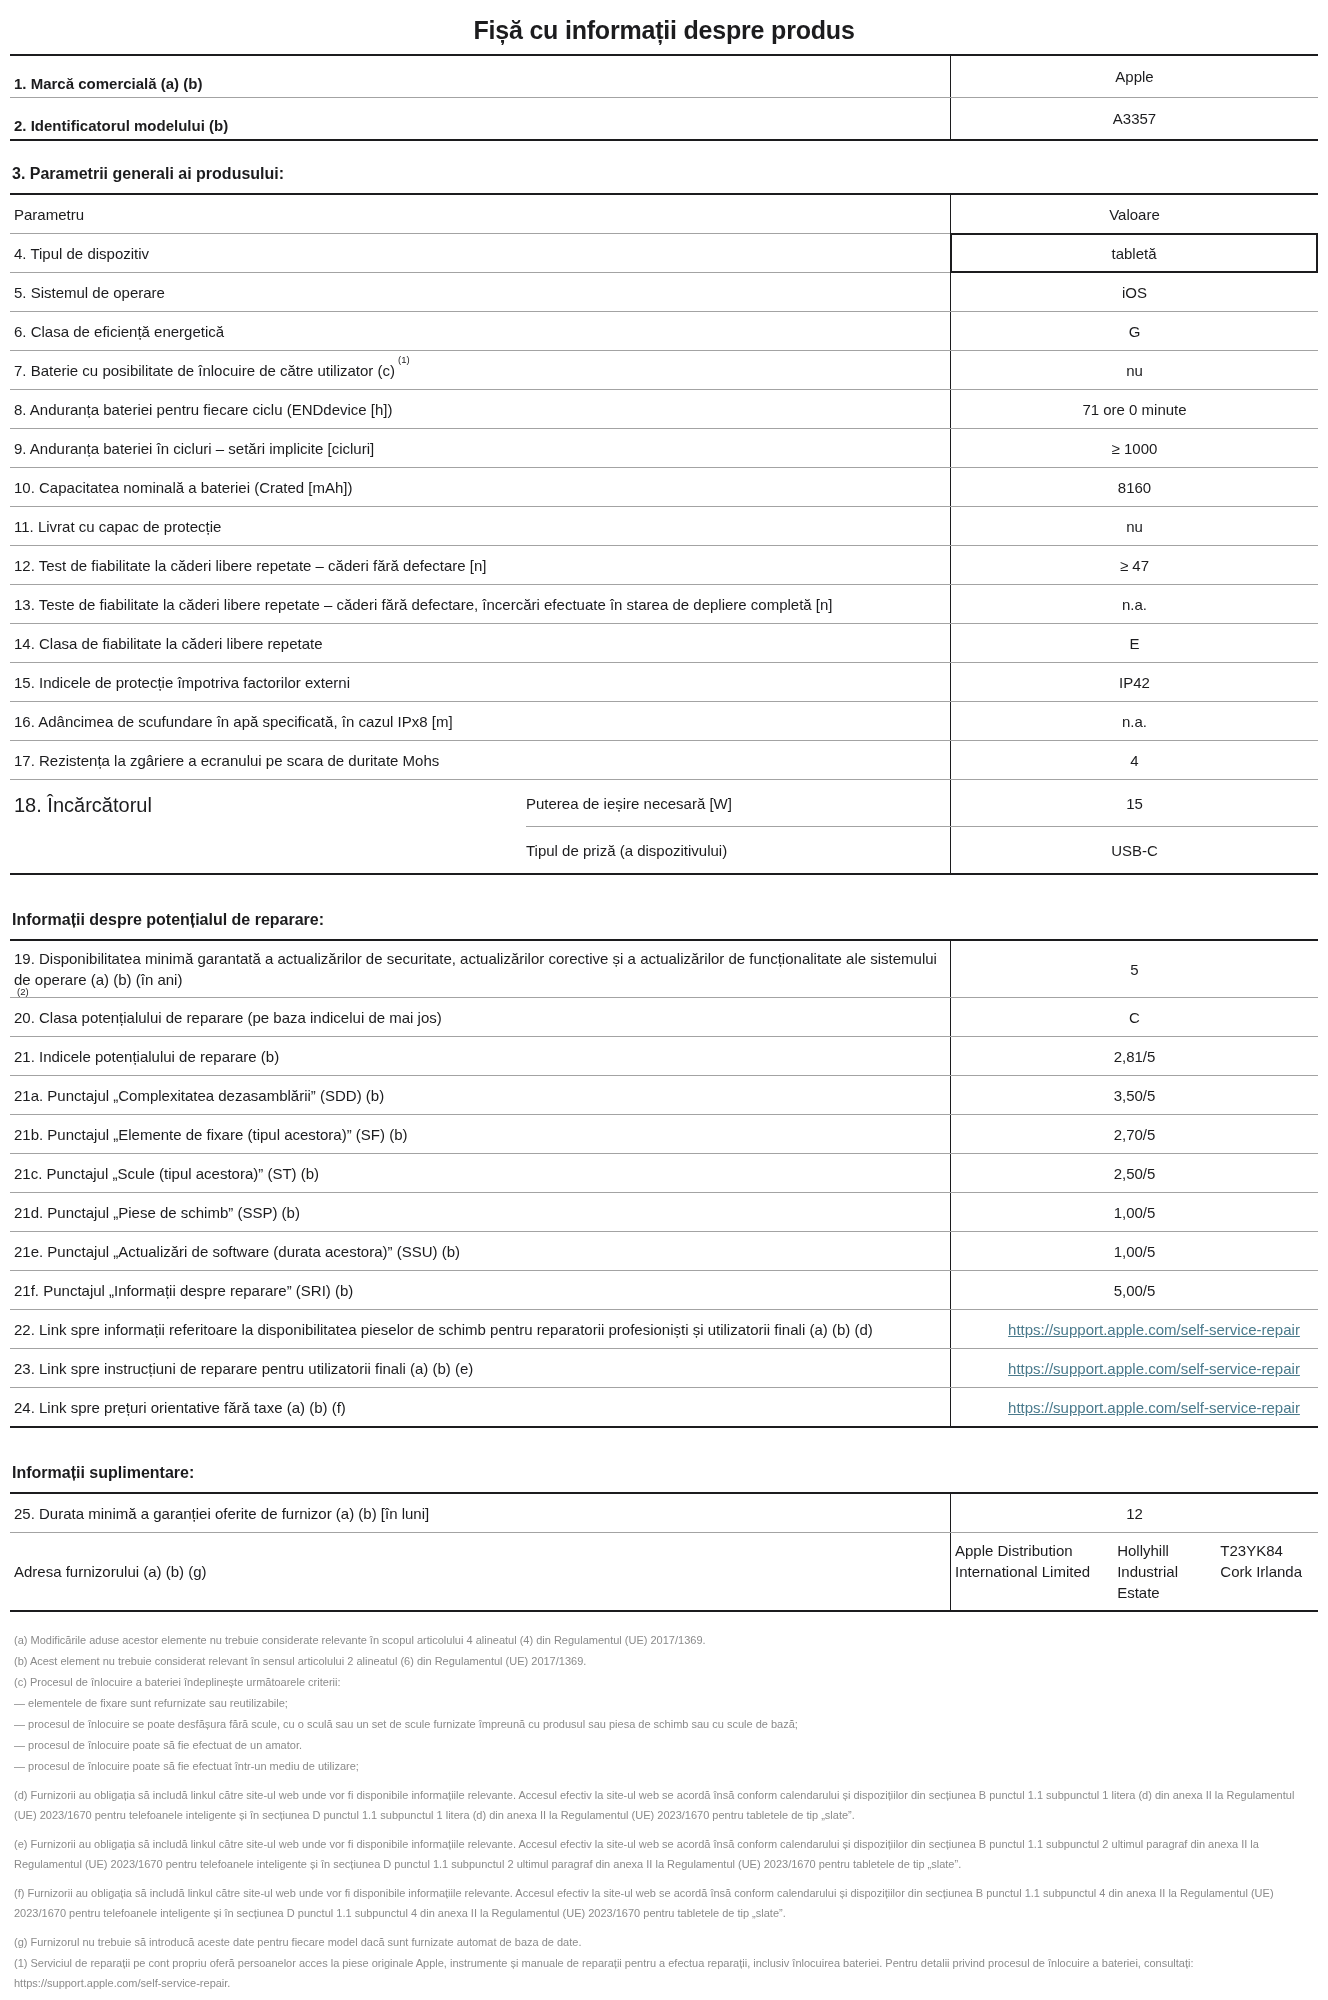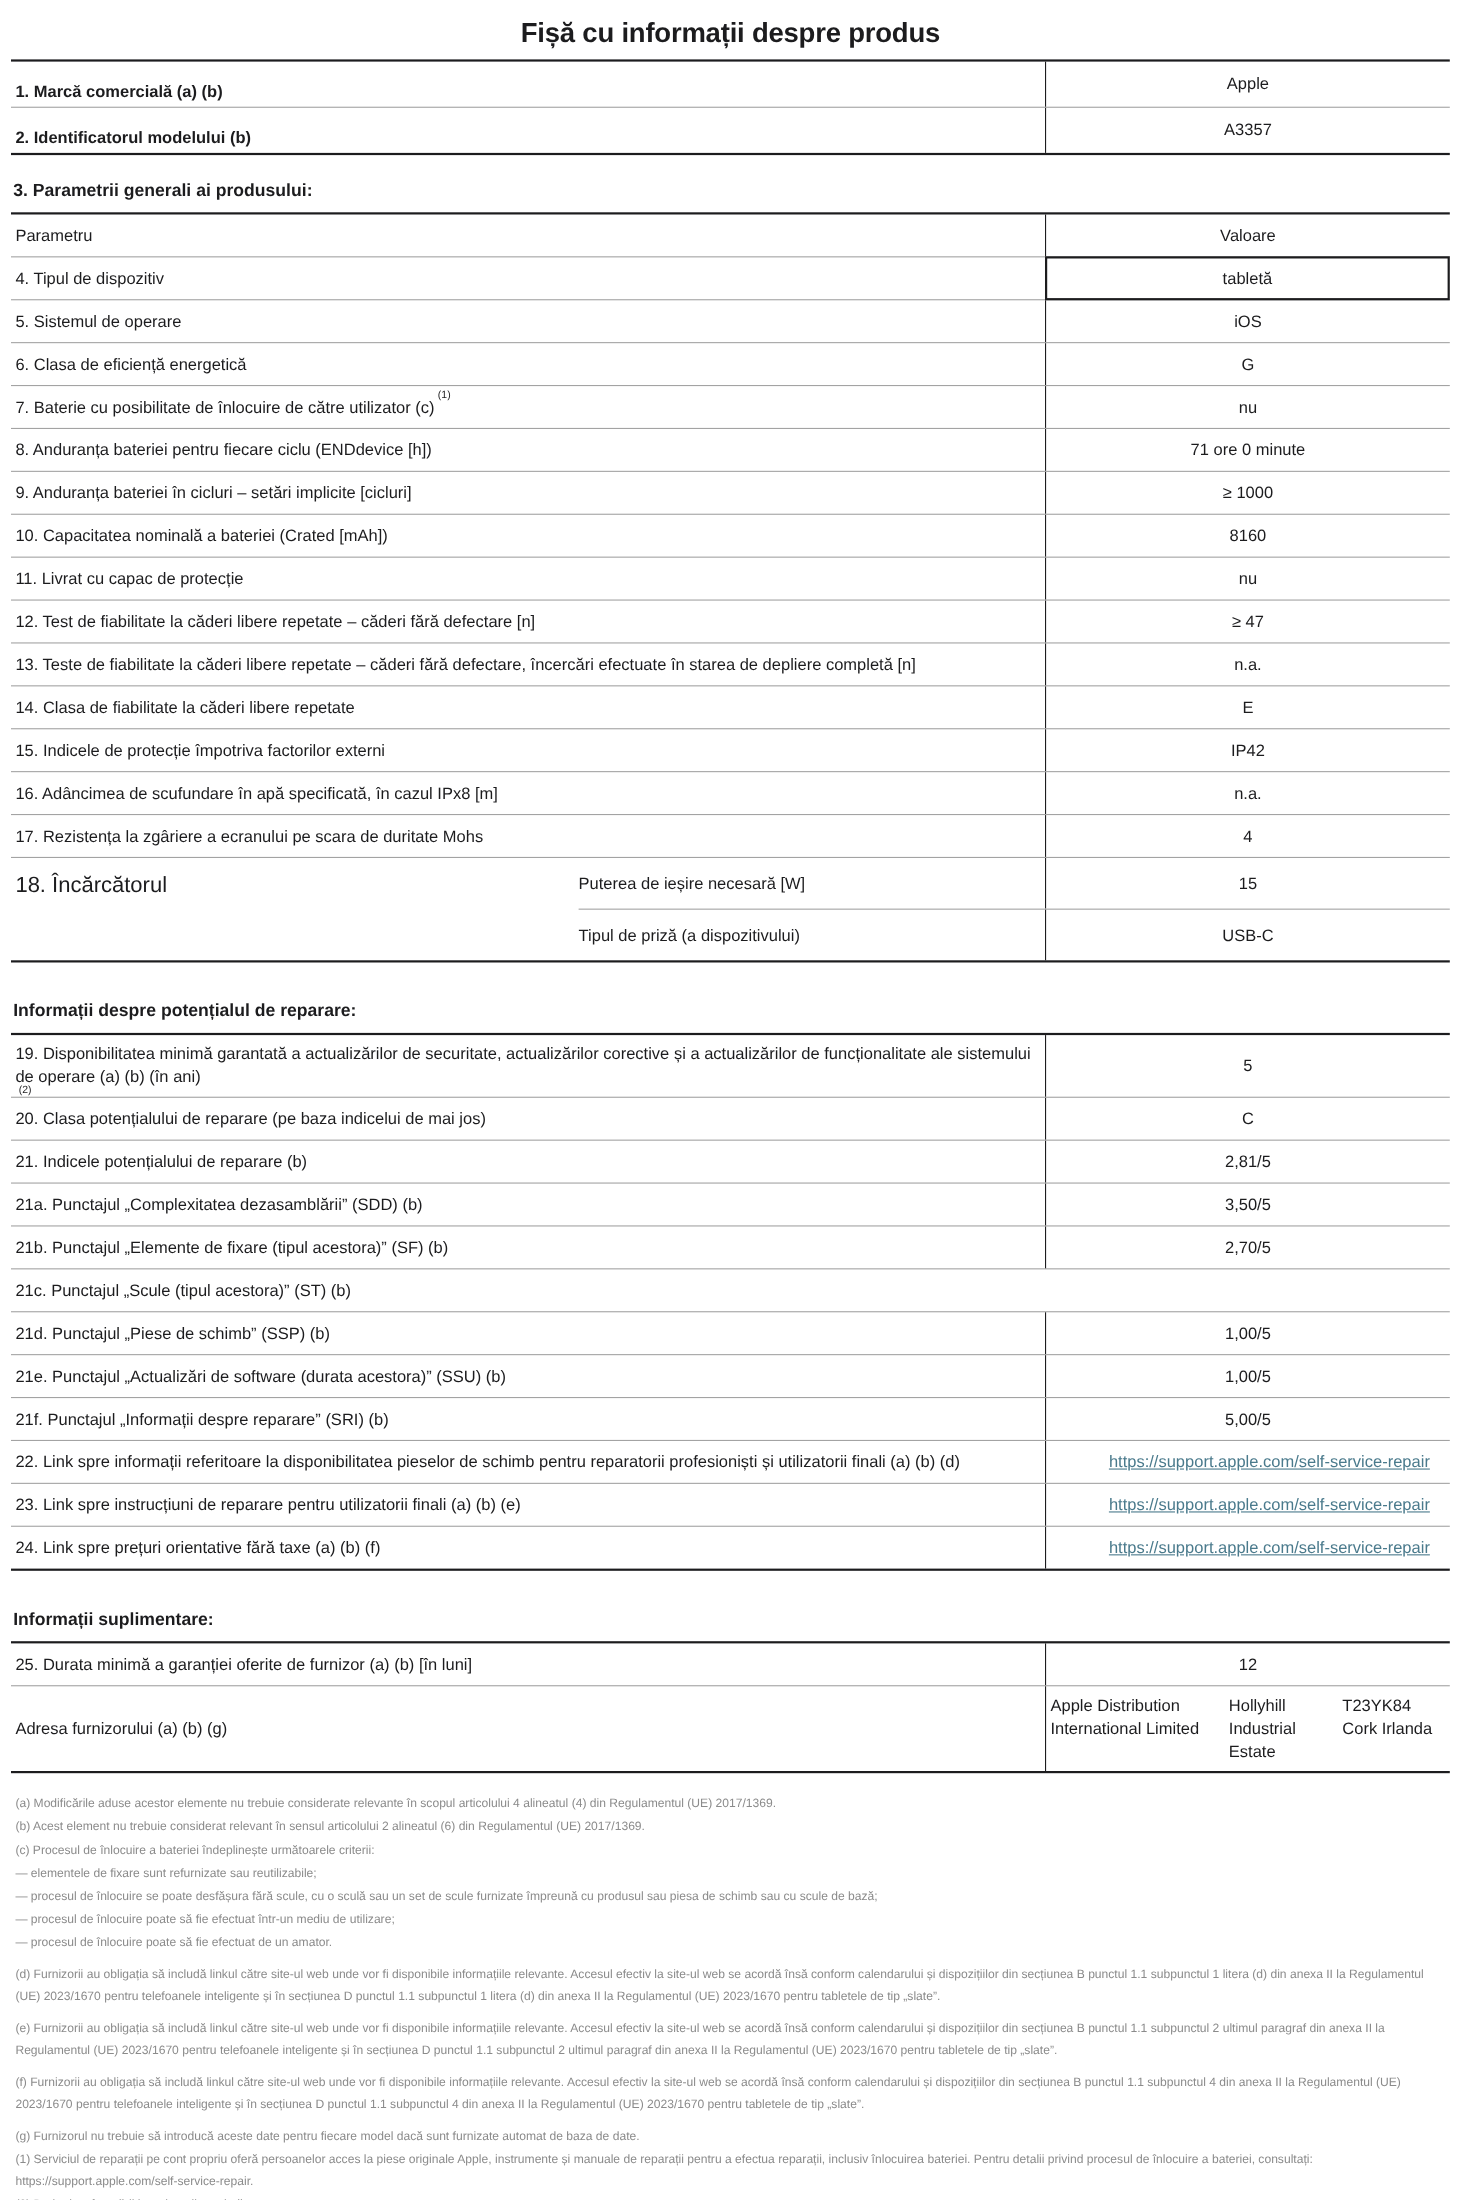--- a/index.html
+++ b/index.html
@@ -261,20 +261,21 @@
     <div class="row">
       <div class="cl">21a. Punctajul „Complexitatea dezasamblării” (SDD) (b)</div>
       <div class="cr">3,50/5</div>
     </div>
     <div class="row">
       <div class="cl">21b. Punctajul „Elemente de fixare (tipul acestora)” (SF) (b)</div>
       <div class="cr">2,70/5</div>
     </div>
     <div class="row">
       <div class="cl">21c. Punctajul „Scule (tipul acestora)” (ST) (b)</div>
+      <div class="cr">2,50/5</div>
     </div>
     <div class="row">
       <div class="cl">21d. Punctajul „Piese de schimb” (SSP) (b)</div>
       <div class="cr">1,00/5</div>
     </div>
     <div class="row">
       <div class="cl">21e. Punctajul „Actualizări de software (durata acestora)” (SSU) (b)</div>
       <div class="cr">1,00/5</div>
     </div>
     <div class="row">
@@ -317,22 +318,22 @@
       </div>
     </div>
   </div>
 
   <div class="fnotes">
     <div class="fn">(a) Modificările aduse acestor elemente nu trebuie considerate relevante în scopul articolului 4 alineatul (4) din Regulamentul (UE) 2017/1369.</div>
     <div class="fn">(b) Acest element nu trebuie considerat relevant în sensul articolului 2 alineatul (6) din Regulamentul (UE) 2017/1369.</div>
     <div class="fn">(c) Procesul de înlocuire a bateriei îndeplinește următoarele criterii:</div>
     <div class="fn">— elementele de fixare sunt refurnizate sau reutilizabile;</div>
     <div class="fn">— procesul de înlocuire se poate desfășura fără scule, cu o sculă sau un set de scule furnizate împreună cu produsul sau piesa de schimb sau cu scule de bază;</div>
+    <div class="fn">— procesul de înlocuire poate să fie efectuat de un amator.</div>
     <div class="fn">— procesul de înlocuire poate să fie efectuat într-un mediu de utilizare;</div>
-    <div class="fn">— procesul de înlocuire poate să fie efectuat de un amator.</div>
     <div class="fn fn-para">(d) Furnizorii au obligația să includă linkul către site-ul web unde vor fi disponibile informațiile relevante. Accesul efectiv la site-ul web se acordă însă conform calendarului și dispozițiilor din secțiunea B punctul 1.1 subpunctul 1 litera (d) din anexa II la Regulamentul (UE) 2023/1670 pentru telefoanele inteligente și în secțiunea D punctul 1.1 subpunctul 1 litera (d) din anexa II la Regulamentul (UE) 2023/1670 pentru tabletele de tip „slate”.</div>
     <div class="fn fn-para">(e) Furnizorii au obligația să includă linkul către site-ul web unde vor fi disponibile informațiile relevante. Accesul efectiv la site-ul web se acordă însă conform calendarului și dispozițiilor din secțiunea B punctul 1.1 subpunctul 2 ultimul paragraf din anexa II la Regulamentul (UE) 2023/1670 pentru telefoanele inteligente și în secțiunea D punctul 1.1 subpunctul 2 ultimul paragraf din anexa II la Regulamentul (UE) 2023/1670 pentru tabletele de tip „slate”.</div>
     <div class="fn fn-para">(f) Furnizorii au obligația să includă linkul către site-ul web unde vor fi disponibile informațiile relevante. Accesul efectiv la site-ul web se acordă însă conform calendarului și dispozițiilor din secțiunea B punctul 1.1 subpunctul 4 din anexa II la Regulamentul (UE) 2023/1670 pentru telefoanele inteligente și în secțiunea D punctul 1.1 subpunctul 4 din anexa II la Regulamentul (UE) 2023/1670 pentru tabletele de tip „slate”.</div>
     <div class="fn fn-gap">(g) Furnizorul nu trebuie să introducă aceste date pentru fiecare model dacă sunt furnizate automat de baza de date.</div>
     <div class="fn">(1) Serviciul de reparații pe cont propriu oferă persoanelor acces la piese originale Apple, instrumente și manuale de reparații pentru a efectua reparații, inclusiv înlocuirea bateriei. Pentru detalii privind procesul de înlocuire a bateriei, consultați: https://support.apple.com/self-service-repair.</div>
     <div class="fn">(2) De la data încetării introducerii pe piață.</div>
     <div class="version">Versiunea 1</div>
   </div>
 
 </div>

